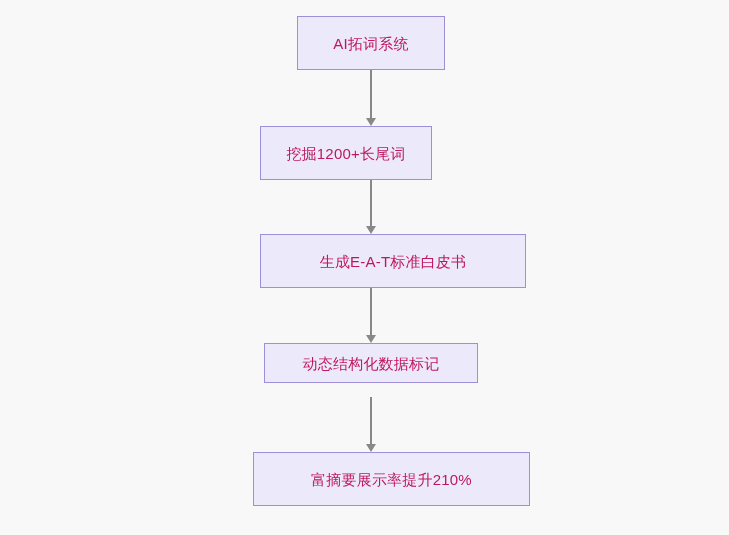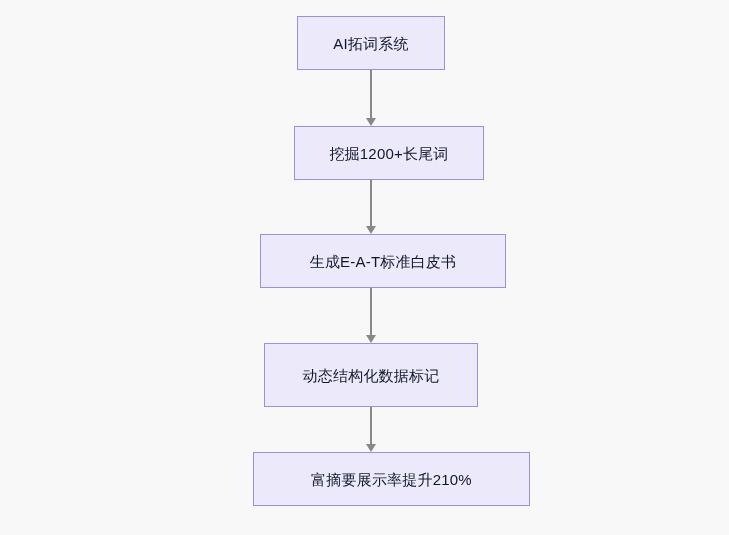--- a/index.html
+++ b/index.html
@@ -20,21 +20,21 @@
   }
   .node {
     position: absolute;
     box-sizing: border-box;
     background: #ece9fb;
     border: 1px solid #9f8fd8;
     border-radius: 0;
     display: flex;
     align-items: center;
     justify-content: center;
-    color: #0f172a;
+    color: #be185d;
     font-size: 15px;
     line-height: 1;
     letter-spacing: 0.2px;
     white-space: nowrap;
     user-select: none;
   }
   .node-label {
     display: block;
   }
   .edge {
@@ -77,26 +77,26 @@
     <div class="edge-arrow" style="top: 47px;"></div>
   </div>
   <div class="edge" style="left: 371px; top: 397px;">
     <div class="edge-line" style="height: 47px;"></div>
     <div class="edge-arrow" style="top: 47px;"></div>
   </div>
 
   <div class="node" style="left: 297px; top: 16px; width: 148px; height: 54px;">
     <span class="node-label">AI拓词系统</span>
   </div>
-  <div class="node" style="left: 294px; top: 126px; width: 190px; height: 54px;">
+  <div class="node" style="left: 260px; top: 126px; width: 172px; height: 54px;">
     <span class="node-label">挖掘1200+长尾词</span>
   </div>
-  <div class="node" style="left: 260px; top: 234px; width: 246px; height: 54px;">
+  <div class="node" style="left: 260px; top: 234px; width: 266px; height: 54px;">
     <span class="node-label">生成E-A-T标准白皮书</span>
   </div>
-  <div class="node" style="left: 264px; top: 343px; width: 214px; height: 64px;">
+  <div class="node" style="left: 264px; top: 343px; width: 214px; height: 40px;">
     <span class="node-label">动态结构化数据标记</span>
   </div>
   <div class="node" style="left: 253px; top: 452px; width: 277px; height: 54px;">
     <span class="node-label">富摘要展示率提升210%</span>
   </div>
 
 </div>
 
 </body></html>

